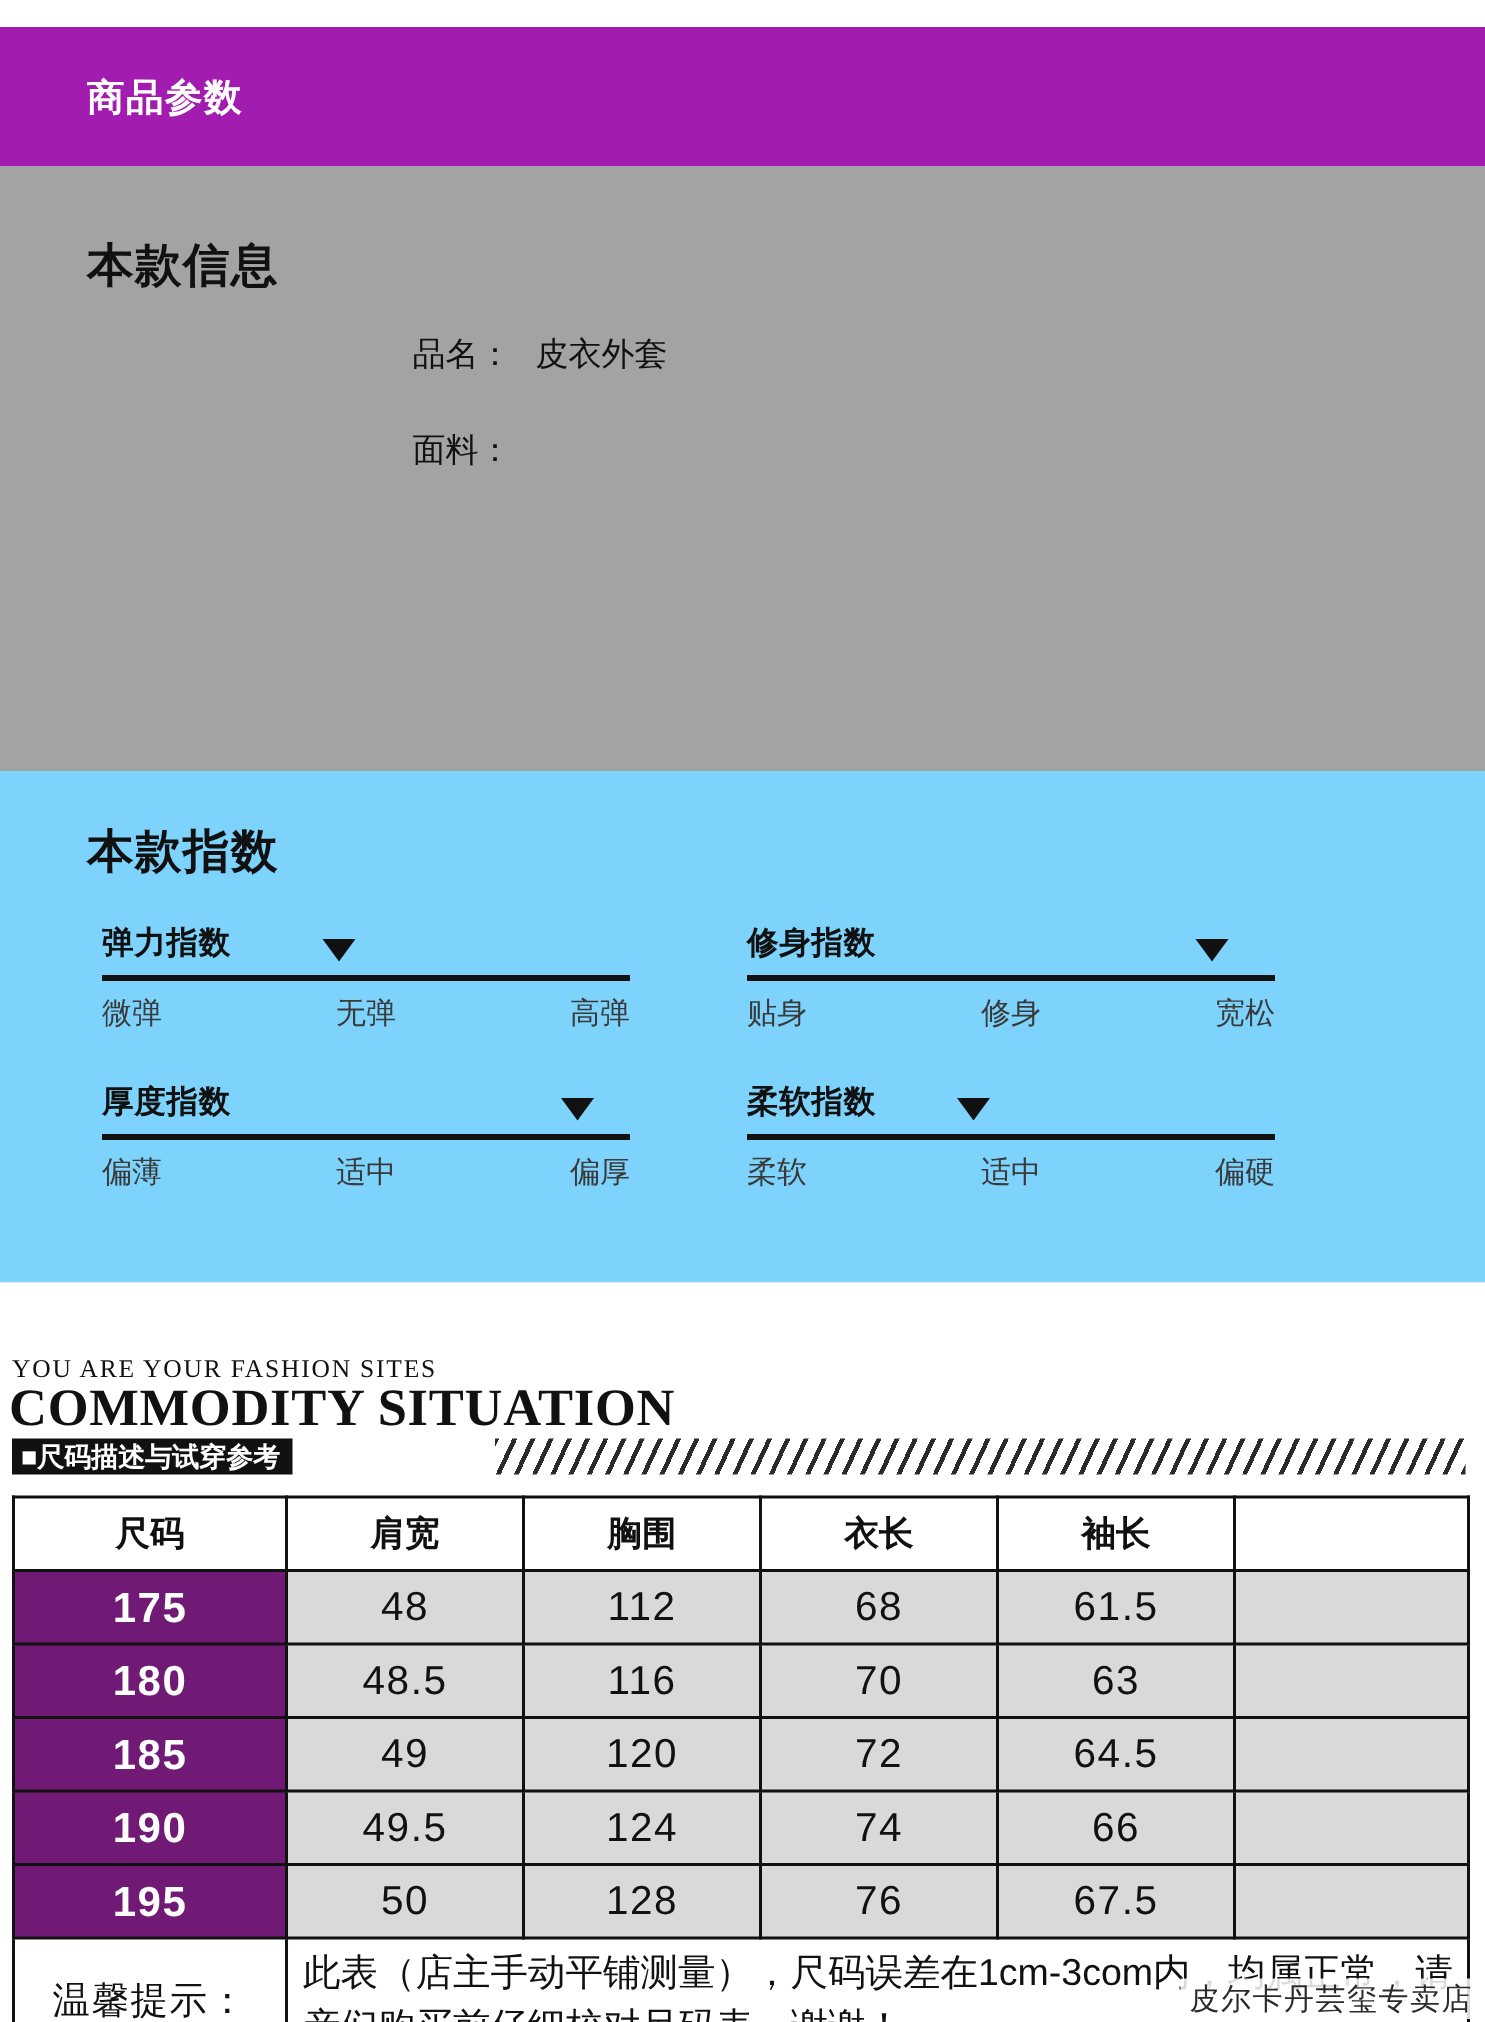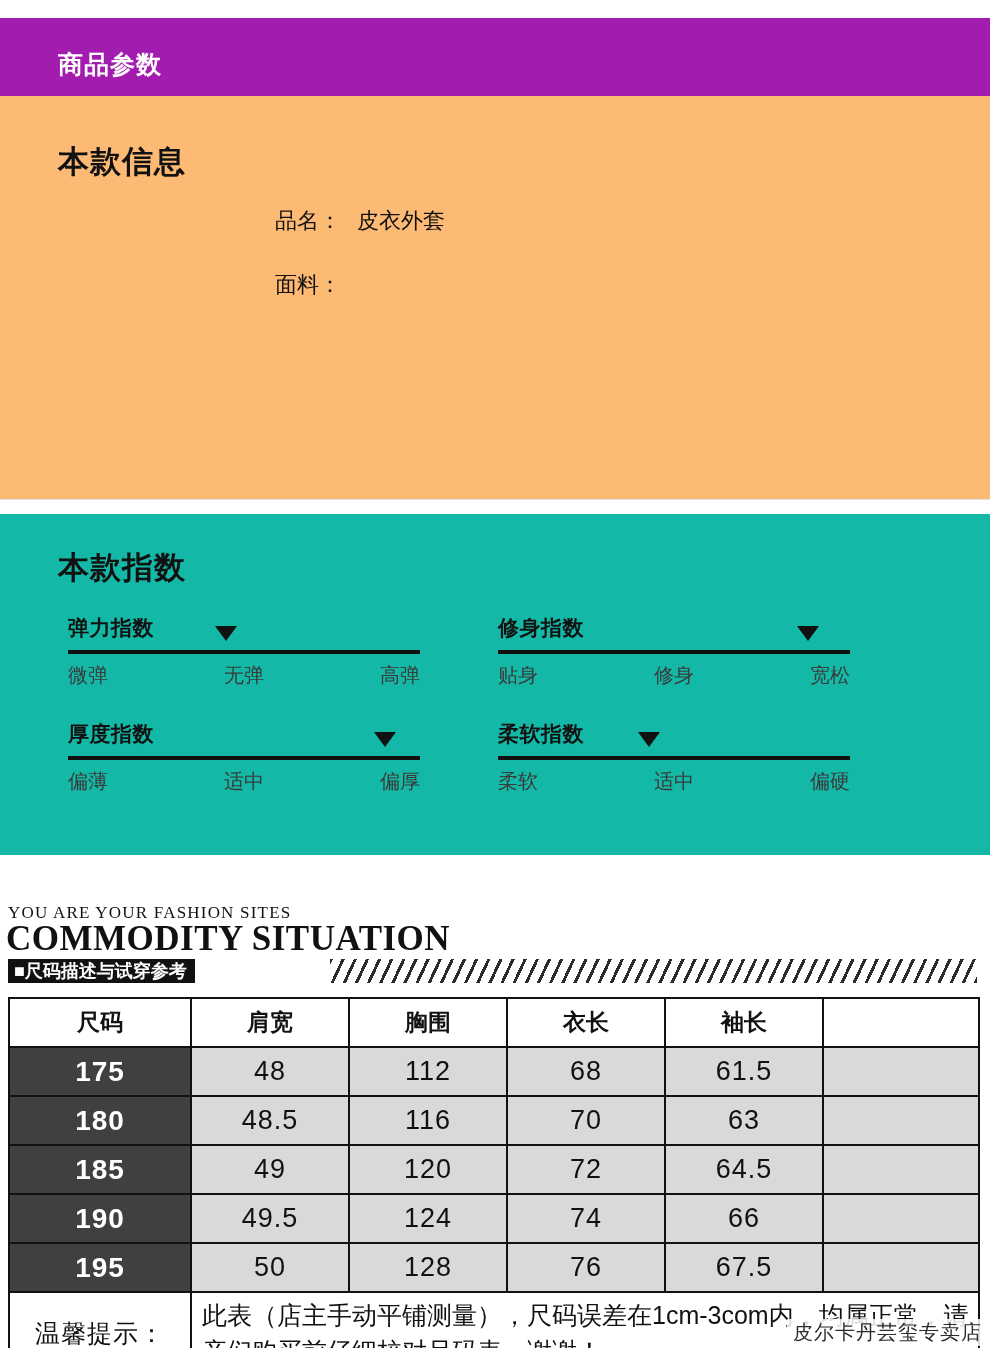--- a/index.html
+++ b/index.html
@@ -32,24 +32,24 @@
     color: #ffffff;
     font-size: 25px;
     font-weight: 700;
     letter-spacing: 1px;
   }
 
   
   .section-info {
     position: absolute;
     left: 0;
-    top: 96px;
+    top: 111px;
     width: 990px;
     height: 403px;
-    background: #fdba74;
+    background: #a3a3a3;
     border-bottom: 1px solid #e2e2e2;
   }
   .section-heading {
     position: absolute;
     left: 58px;
     top: 45px;
     font-size: 31px;
     font-weight: 700;
     color: #111111;
     letter-spacing: 1px;
@@ -74,21 +74,21 @@
     white-space: nowrap;
   }
 
   
   .section-index {
     position: absolute;
     left: 0;
     top: 514px;
     width: 990px;
     height: 341px;
-    background: #14b8a6;
+    background: #7dd3fc;
     border-bottom: 1px solid #e2e2e2;
   }
   .index-heading {
     position: absolute;
     left: 58px;
     top: 33px;
     font-size: 31px;
     font-weight: 700;
     color: #111111;
     letter-spacing: 1px;
@@ -234,21 +234,21 @@
     padding: 0;
     color: #111;
     margin-left: 44px;
   }
   table.size-table thead th {
     background: #ffffff;
     font-weight: 700;
     font-size: 23px;
   }
   table.size-table tbody td.size-key {
-    background: #404040;
+    background: #701a75;
     color: #ffffff;
     font-weight: 700;
     font-size: 28px;
     letter-spacing: 1px;
   }
   table.size-table tbody td.val {
     background: #d9d9d9;
     font-size: 27px;
     letter-spacing: 1px;
   }

